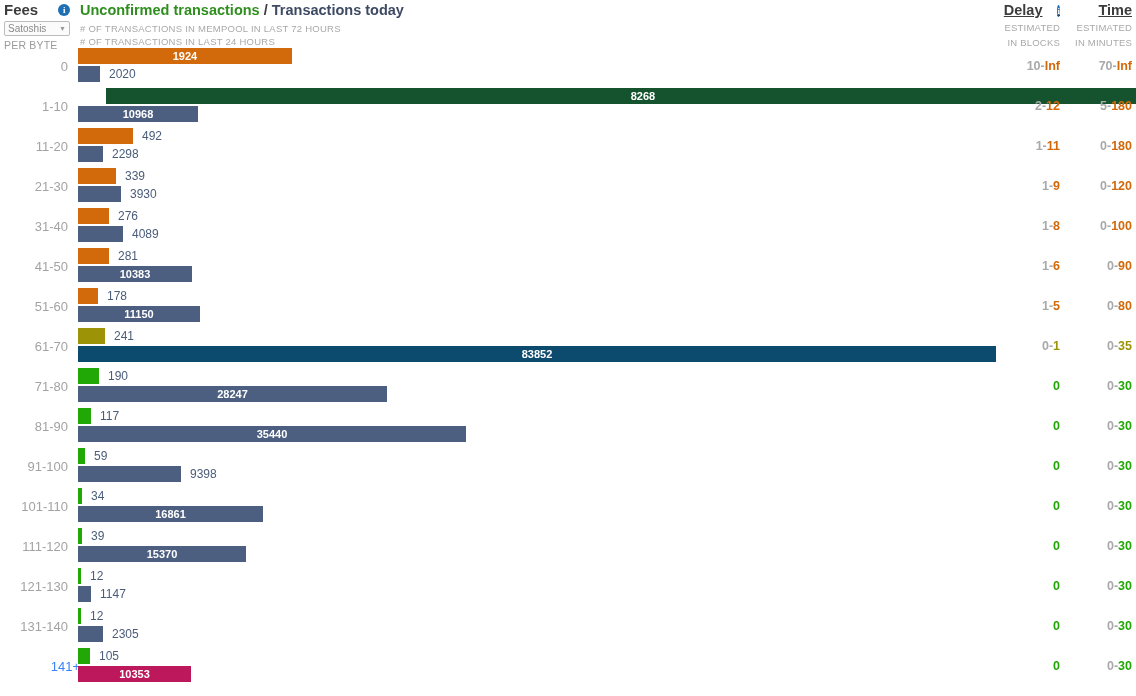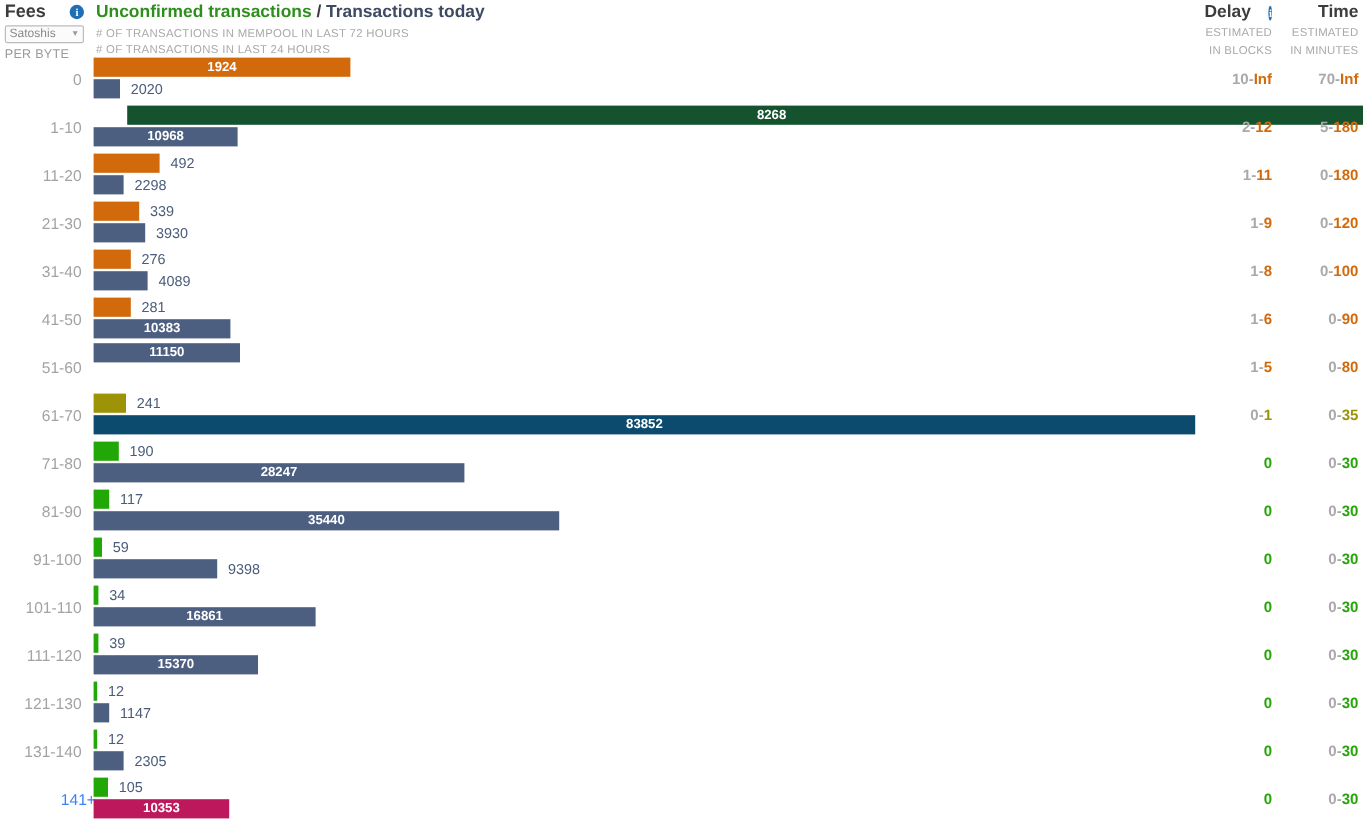--- a/index.html
+++ b/index.html
@@ -49,20 +49,21 @@
     margin-top:3px;white-space:nowrap;
   }
   .legend-line.second{margin-top:0px;}
 
   .hdr-delay{position:absolute;left:1004px;top:2px;width:56px;text-align:right;}
   .hdr-time{position:absolute;left:1066px;top:2px;width:66px;text-align:right;}
   .hdr-col-title{
     font-size:14.5px;font-weight:bold;color:#3c3c3c;line-height:17px;
     display:flex;align-items:center;justify-content:flex-end;gap:15px;
     white-space:nowrap;
+    text-decoration:underline;
   }
   .hdr-col-sub{
     font-size:9.5px;color:#a9a9a9;letter-spacing:.2px;line-height:12px;
     margin-top:3px;white-space:nowrap;
   }
 
   
   .rows{position:absolute;left:0;top:46px;width:1136px;}
   .row{position:relative;height:40px;}
 
@@ -267,20 +268,24 @@
         <div class="col-delay">
           <div><span class="rng-lo">1</span><span class="rng-dash">-</span><span style="color: rgb(210, 105, 10);">6</span></div>
         </div>
         <div class="col-time">
           <div><span class="rng-lo">0</span><span class="rng-dash">-</span><span style="color: rgb(210, 105, 10);">90</span></div>
         </div>
       </div>
       <div class="row">
         <div class="row-label">51-60</div>
         <div class="bars">
+          <div class="barline top">
+            <div class="bar" style="width: 20px; background: rgb(210, 105, 10);"></div>
+            <span class="bar-outlabel" style="left: 20px;">178</span>
+          </div>
           <div class="barline bot">
             <div class="bar" style="width: 122px; background: rgb(76, 95, 128);">
               <span class="bar-inlabel">11150</span>
             </div>
           </div>
         </div>
         <div class="col-delay">
           <div><span class="rng-lo">1</span><span class="rng-dash">-</span><span style="color: rgb(210, 105, 10);">5</span></div>
         </div>
         <div class="col-time">
@@ -387,21 +392,21 @@
         </div>
       </div>
       <div class="row">
         <div class="row-label">111-120</div>
         <div class="bars">
           <div class="barline top">
             <div class="bar" style="width: 4px; background: rgb(34, 168, 6);"></div>
             <span class="bar-outlabel" style="left: 4px;">39</span>
           </div>
           <div class="barline bot">
-            <div class="bar" style="width: 137px; background: rgb(76, 95, 128);">
+            <div class="bar" style="width: 168px; background: rgb(76, 95, 128);">
               <span class="bar-inlabel">15370</span>
             </div>
           </div>
         </div>
         <div class="col-delay">
           <div><span style="color: rgb(34, 168, 6);">0</span></div>
         </div>
         <div class="col-time">
           <div><span class="rng-lo">0</span><span class="rng-dash">-</span><span style="color: rgb(34, 168, 6);">30</span></div>
         </div>

